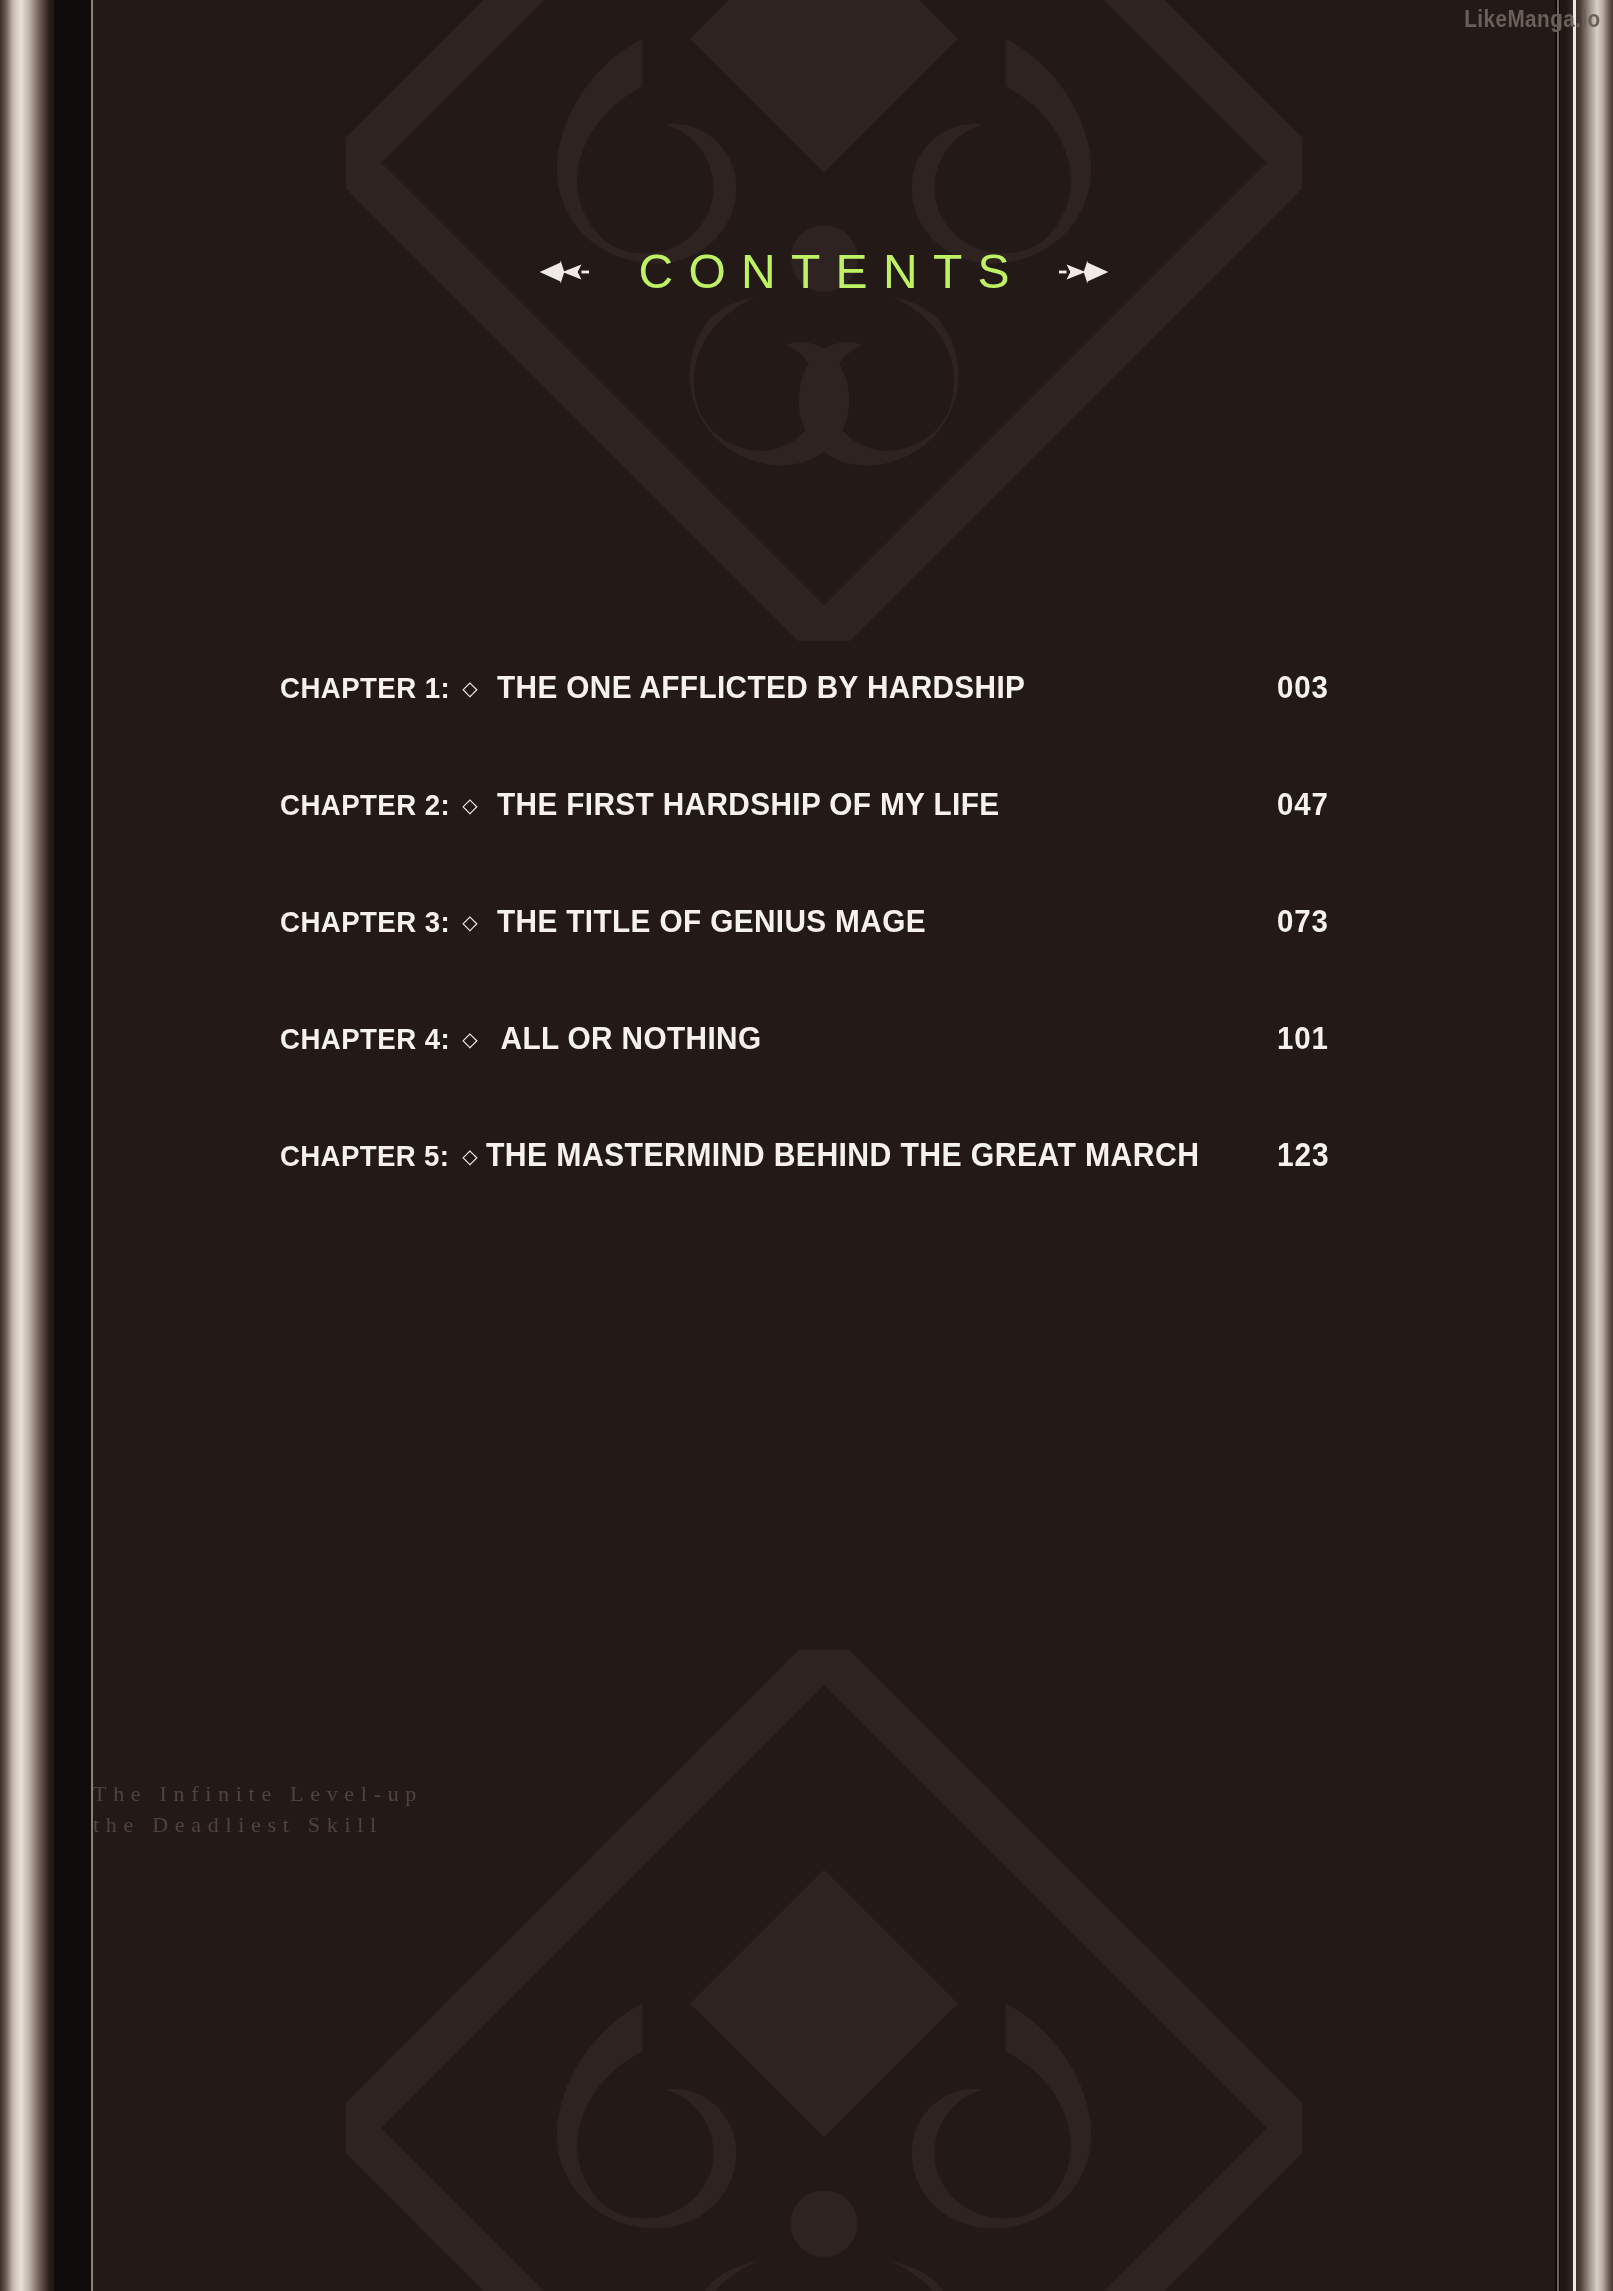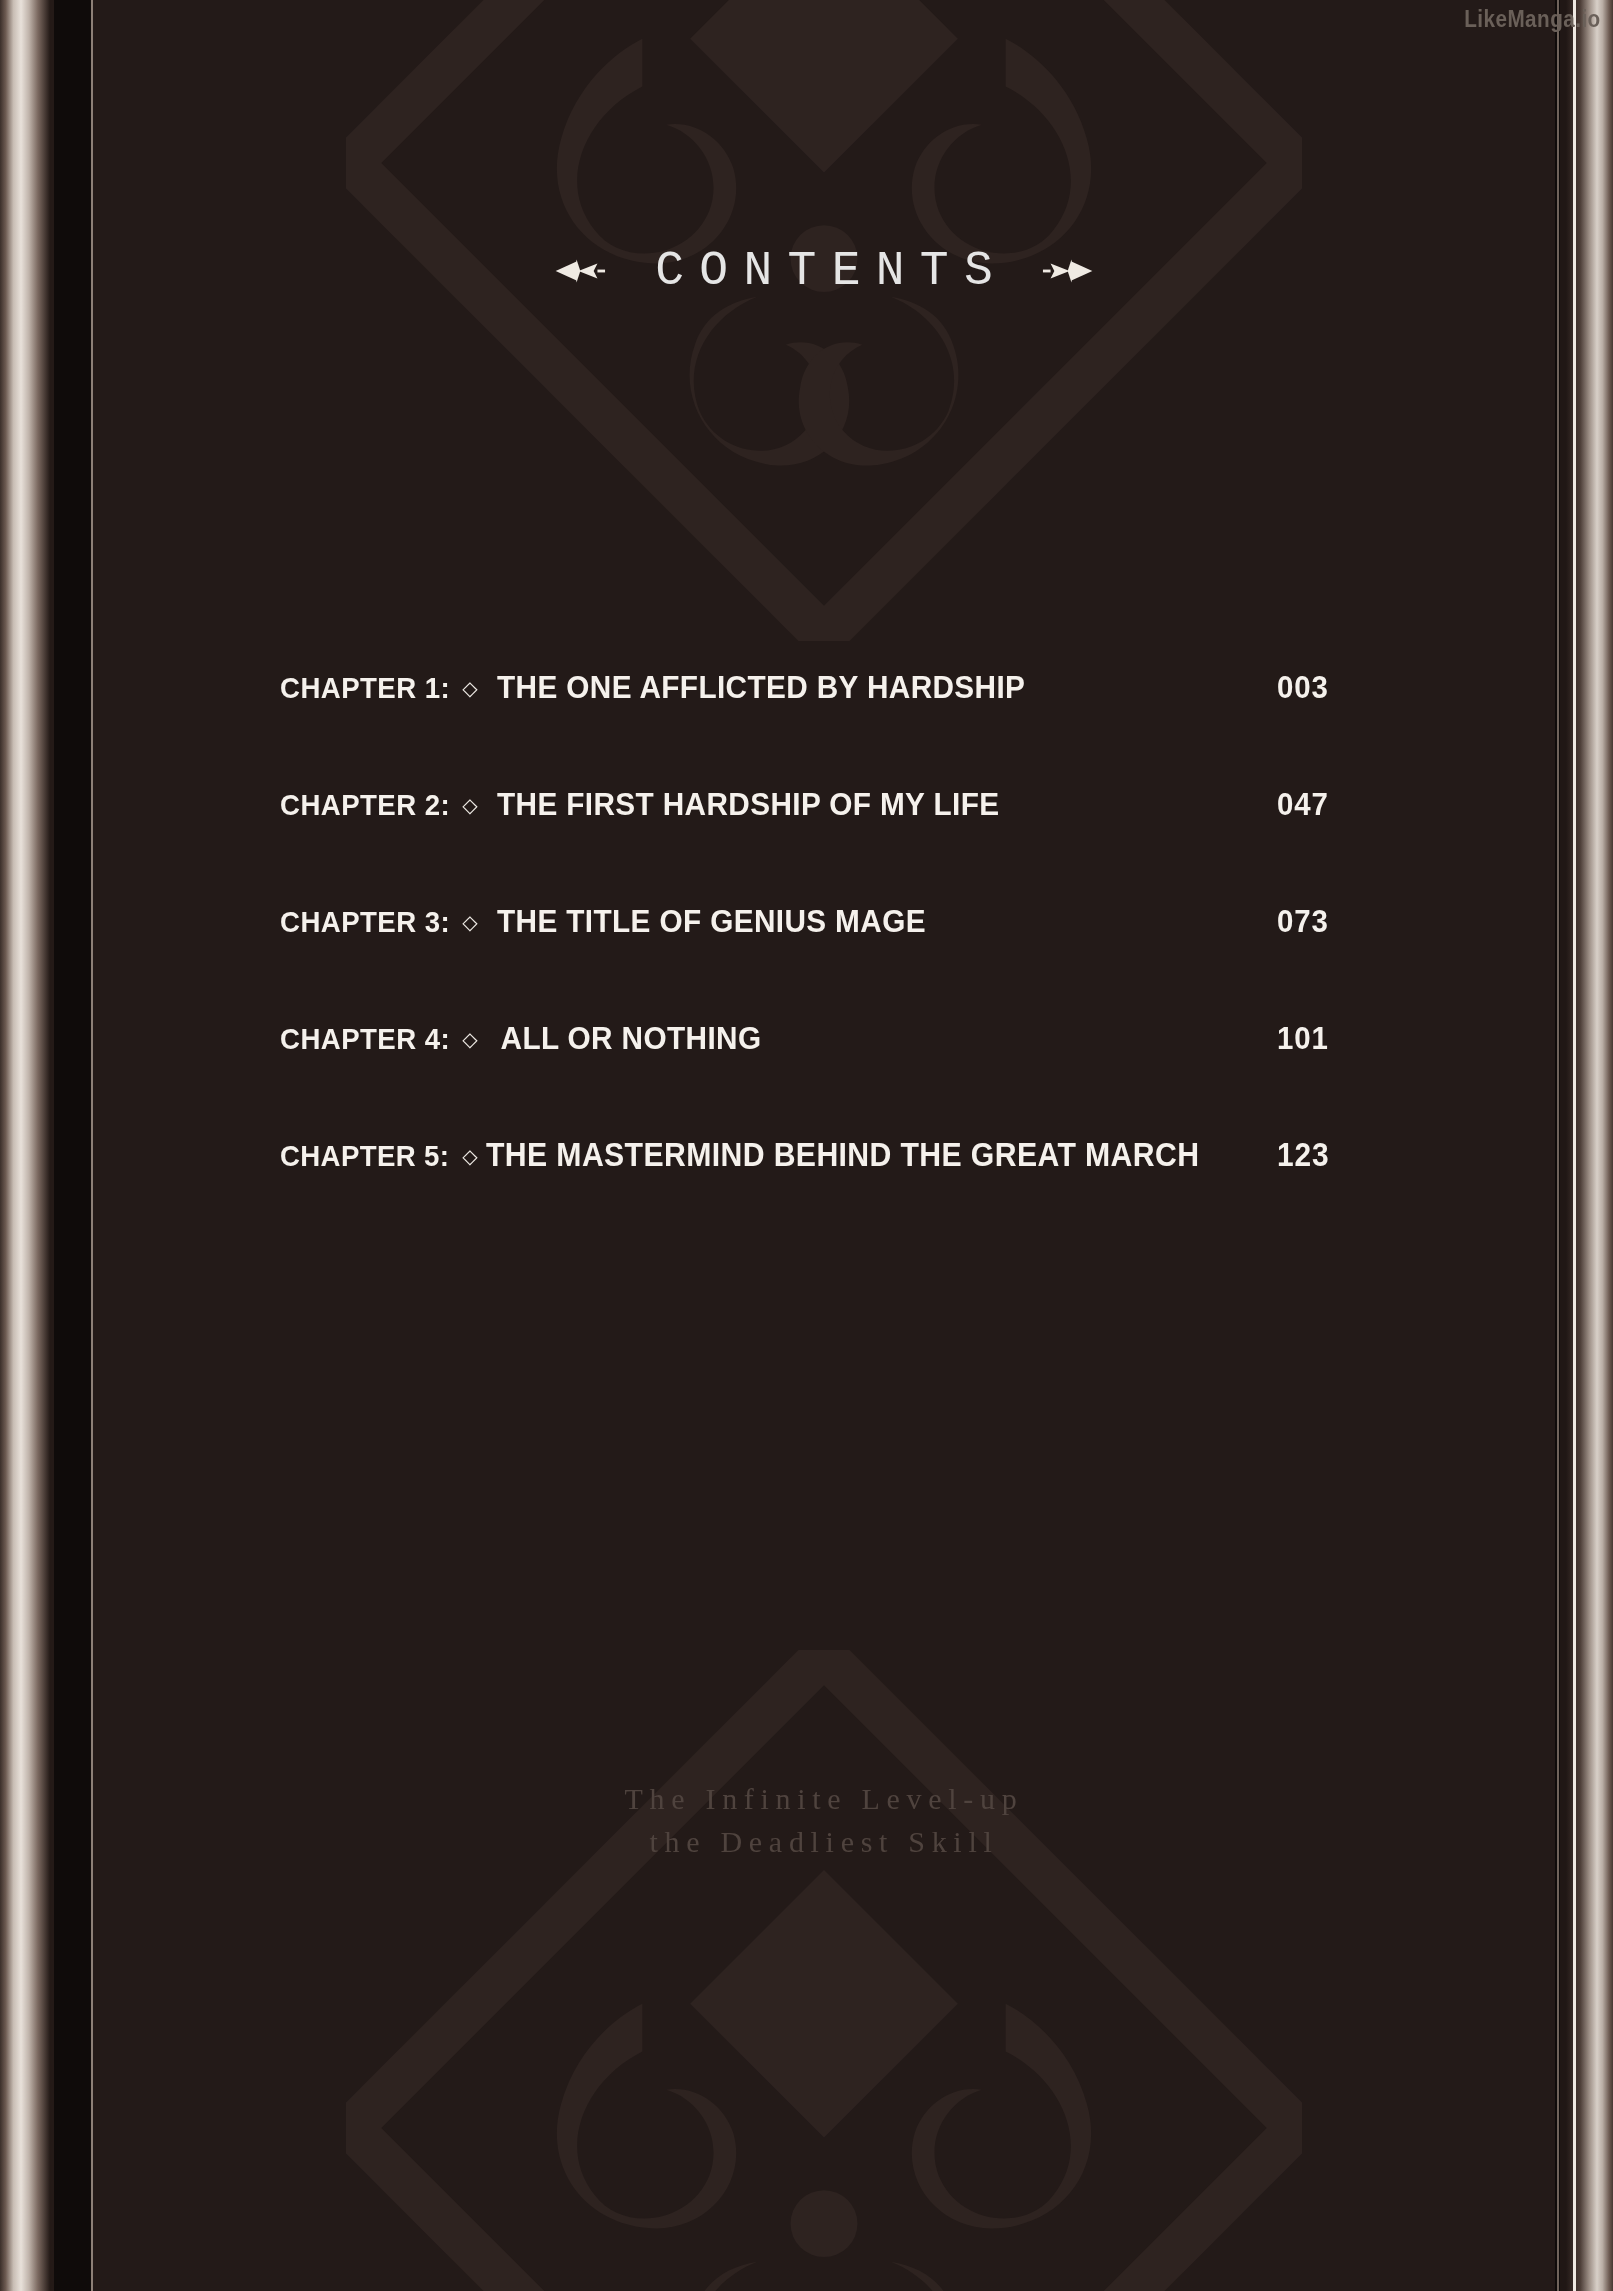--- a/index.html
+++ b/index.html
@@ -73,24 +73,24 @@
     top: 244px;
     left: 0;
     right: 0;
     text-align: center;
     display: flex;
     align-items: center;
     justify-content: center;
     gap: 32.5px;
   }
   #heading .title {
-    font-family: Liberation Mono, monospace;
+    font-family: Liberation Sans, sans-serif;
     font-size: 48px;
     letter-spacing: 15.3px;
-    color: #e5e5e5;
+    color: #bef264;
     font-weight: 400;
     text-indent: 15.3px;
   }
   .flourish { width: 59px; height: 38px; }
 
   
   #toc {
     position: absolute;
     top: 669px;
     left: 187px;
@@ -148,24 +148,23 @@
   .toc-row.r5 .ch-label { letter-spacing: 0.4px; }
   .toc-row.r5 .ch-title { font-size: 32.5px; margin-left: -11.5px; }
   .toc-row.r5 .ch-page { font-size: 32.5px; margin-left: -5.7px; }
 
   
   #series-title {
     position: absolute;
     left: 0;
     right: 0;
     top: 1778px;
-    text-align: center;
     font-family: "Liberation Serif", serif;
     color: #4f433e;
-    font-size: 30px;
+    font-size: 22px;
     letter-spacing: 6.7px;
     line-height: 1.42;
   }
   #series-title div { white-space: pre; }
 
   
   #watermark {
     position: absolute;
     top: 5.7px;
     right: 13.4px;

